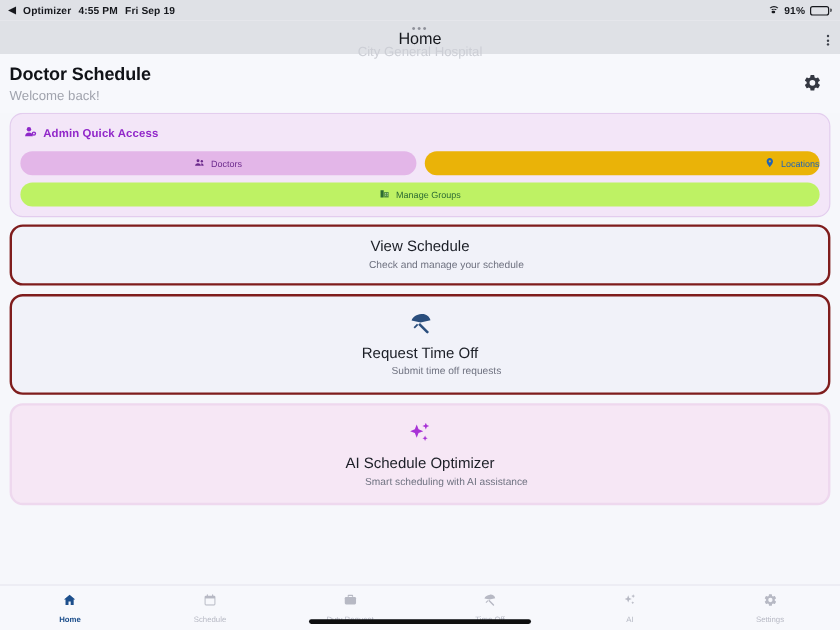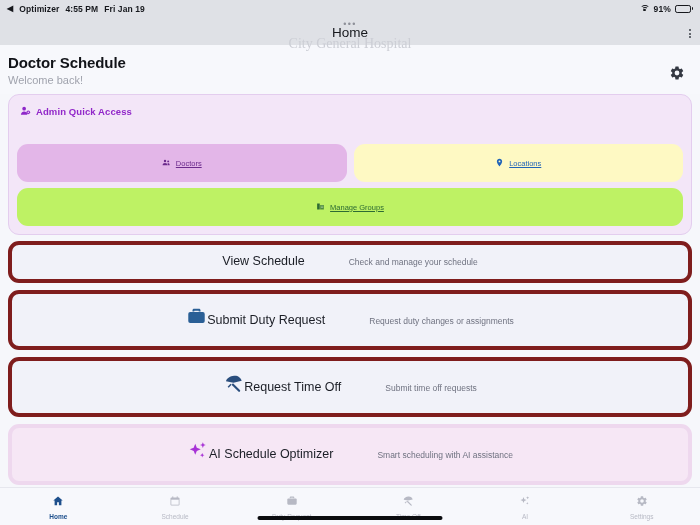--- a/index.html
+++ b/index.html
@@ -32,59 +32,59 @@
   .batt-fill { height:100%; background:#16181d; border-radius:1px; width:91%; }
   .batt-cap { width:1.3px; height:3.5px; background:#16181d; border-radius:0 1px 1px 0; margin-left:.8px; }
 
   
   .navbar { height:28px; flex:0 0 28px; background:#dfe1e6; position:relative;
     display:flex; align-items:flex-start; justify-content:center; }
   .nav-handle { position:absolute; top:3px; left:50%; transform:translateX(-50%);
     font-size:9px; letter-spacing:1.4px; color:#8e9099; line-height:1; }
   .nav-titlewrap { margin-top:8px; text-align:center; }
   .nav-title { font-size:13.5px; color:#16181d; line-height:15px; }
-  .nav-sub { font-size:14px; color:#ccced5; line-height:10px; margin-top:-1px;font-family:Liberation Serif, serif; }
+  .nav-sub { font-size:11px; color:#ccced5; line-height:10px; margin-top:-1px; }
   .nav-more { position:absolute; right:9px; top:12px; display:flex; flex-direction:column;
     gap:1.6px; align-items:center; cursor:pointer; }
   .nav-more span { width:2.1px; height:2.1px; border-radius:50%; background:#3c4049; }
 
   
   .header { flex:0 0 auto; background:#f7f8fc; padding:9px 12px 8px 8px;
-    display:flex; align-items:flex-end; }
+    display:flex; align-items:center; }
   .h-texts { flex:1; }
   .h-title { font-size:15px; font-weight:bold; color:#111318; line-height:18px; letter-spacing:-.1px; }
   .h-sub { font-size:11px; color:#a0a3ad; line-height:12px; margin-top:2px; }
   .gear-btn { width:22px; height:22px; display:flex; align-items:center; justify-content:center;
     cursor:pointer; margin-top:3px; }
   .gear-btn svg { width:16px; height:16px; fill:#343842; }
 
   
   .content { flex:1; padding:0 8px; overflow:hidden; }
 
   
   .admin-card { background:#f3e6f8; border:1px solid #e3cdee; border-radius:11px;
     padding:7px 8px 8px 8px; margin-bottom:6px; }
-  .admin-head { display:flex; align-items:center; gap:5px; margin-bottom:24px; padding-left:3px; }
+  .admin-head { display:flex; align-items:center; gap:5px; margin-bottom:6px; padding-left:3px; }
   .admin-head svg { width:11px; height:11px; fill:#8e27c9; }
   .admin-title { font-size:9.5px; font-weight:bold; color:#9127c9; letter-spacing:.1px; }
   .admin-row { display:flex; gap:7px; margin-bottom:6px; }
   .admin-row:last-child { margin-bottom:0; }
-  .qa-btn { flex:1; height:38px; border-radius:11px; display:flex; align-items:center;
-    justify-content:center; gap:5px; cursor:pointer; font-size:7.5px;text-decoration:underline; }
+  .qa-btn { flex:1; height:20px; border-radius:11px; display:flex; align-items:center;
+    justify-content:center; gap:5px; cursor:pointer; font-size:7.5px; }
   .qa-doctors { background:#e3b6e8; color:#6b2a8c; }
-  .qa-locations { background:#fef9c3; color:#1f63b8; }
+  .qa-locations { background:#eab308; color:#1f63b8;justify-content:flex-end; }
   .qa-groups { background:#bef264; color:#2d6b33; }
   .qa-btn svg { width:9px; height:9px; }
   .qa-doctors svg { fill:#6b2a8c; }
   .qa-locations svg { fill:#1f63b8; }
   .qa-groups svg { fill:#2d6b33; }
 
   
-  .card { background:#f1f2f9; border:4px solid #7f1d1d; border-radius:11px;
-    display:flex; align-items:center; justify-content:center;
+  .card { background:#f1f2f9; border:2px solid #7f1d1d; border-radius:11px;
+    display:flex; flex-direction:column; align-items:center; justify-content:center;
     cursor:pointer; margin-bottom:7px; }
   .card-view { padding:9px 0 10px 0; }
   .card-tall { padding:12px 0 12px 0; }
   .card-ai { background:#f6e7f5; border-color:#eed8ee; padding:12px 0 12px 0;justify-content:center; }
   .card-icon { margin-bottom:7px; display:flex; align-items:center; justify-content:center; }
   .card-icon svg { display:block; }
   .card-title { font-size:12.5px; color:#1b1e26; line-height:15px; }
   .card-sub { font-size:8.5px; color:#6f7280; line-height:11px; margin-top:2px;margin-left:44px; }
 
   
@@ -105,21 +105,21 @@
 </head>
 <body>
 
 <div class="device">
 
   <div class="statusbar">
     <div class="sb-left">
       <span class="sb-back">◀</span>
       <span>Optimizer</span>
       <span>4:55 PM</span>
-      <span>Fri Jan 19</span>
+      <span>Fri Sep 19</span>
     </div>
     <div class="sb-right">
       <span class="wifi-ico">
           <i></i>
           <i></i>
           <i></i>
         </span>
       <span>91%</span>
       <span class="batt">
         <span class="batt-body"><span class="batt-fill"></span></span>
@@ -205,30 +205,20 @@
           <span>Manage Groups</span>
         </div>
       </div>
     </div>
 
     <div class="card card-view">
       <div class="card-title">View Schedule</div>
       <div class="card-sub">Check and manage your schedule</div>
     </div>
 
-    <div class="card card-tall">
-      <div class="card-icon">
-        <svg viewBox="0 0 24 24" width="21" height="21" fill="#2a5f96">
-            <path d="M9.2 3.2h5.6c1 0 1.8.8 1.8 1.8v1.4h-2.1V5.3H9.5v1.1H7.4V5c0-1 .8-1.8 1.8-1.8z"></path>
-            <rect x="2.6" y="6.8" width="18.8" height="12.6" rx="2.2"></rect>
-          </svg>
-      </div>
-      <div class="card-title">Submit Duty Request</div>
-      <div class="card-sub">Request duty changes or assignments</div>
-    </div>
 
     <div class="card card-tall">
       <div class="card-icon">
         <svg viewBox="0 0 24 24" width="21" height="21" fill="#2a4e7d">
             <path d="M12.6 3.1c4.1-.5 7.8 2 8.8 5.8L12 11.1 3.4 9.3C4.4 5.6 8.3 3.6 12.6 3.1z"></path>
             <path d="M11.4 11.6l7.9 7.9a1.2 1.2 0 0 1-1.7 1.7l-7.9-7.9z"></path>
             <path d="M8.6 12.3l-3.3 3.3 1.2 1.2 3.3-3.3z"></path>
           </svg>
       </div>
       <div class="card-title">Request Time Off</div>

